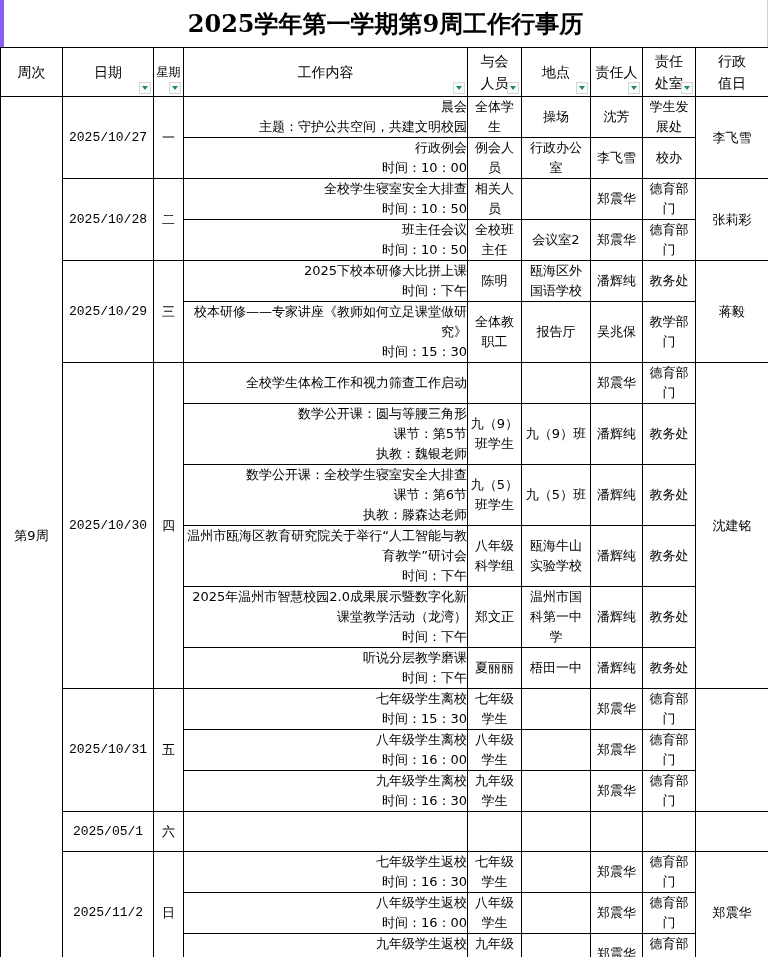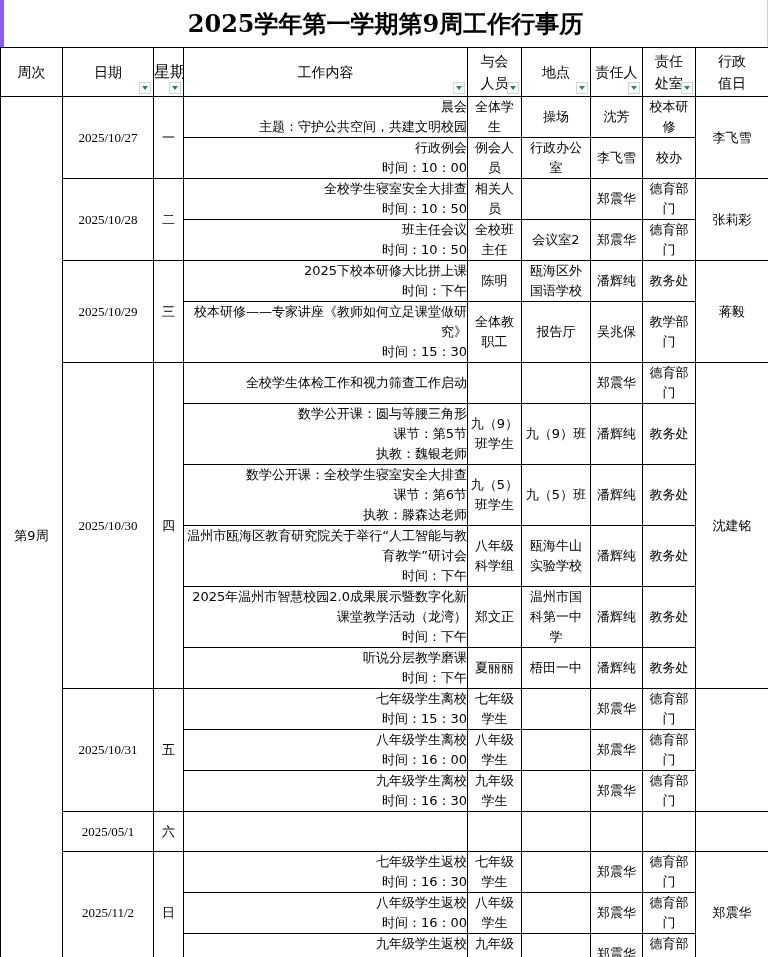--- a/index.html
+++ b/index.html
@@ -8,21 +8,21 @@
   .title { position: absolute; left: 0; top: 0; width: 768px; height: 47px; display: flex; align-items: center; justify-content: center; font-family: "DejaVu Serif", "Liberation Serif", serif; font-weight: bold; font-size: 24px; letter-spacing: 0px; border-left: 4px solid #8b5cf6; border-right: 1px solid #d0d0d0; box-sizing: border-box; }
   table.grid { position: absolute; left: 0; top: 47px; border-collapse: collapse; table-layout: fixed; width: 768px; }
   table.grid td, table.grid th { border: 1px solid #000; padding: 0; font-size: 13px; line-height: 20px; font-weight: normal; vertical-align: middle; overflow: hidden; }
   table.grid th { height: 48px; text-align: center; position: relative; font-size: 14px; line-height: 22px; }
   .c { text-align: center; }
   .content { text-align: right; padding-left: 3px !important; white-space: pre-line; }
   .cell-c { text-align: center; white-space: normal; word-break: break-all; padding: 0 2px !important; }
   .filter-btn { position: absolute; right: 2px; bottom: 2px; width: 12px; height: 12px; border: 1px solid #d6d6d6; background: #fafafa; box-sizing: border-box; display: flex; align-items: center; justify-content: center; }
   .filter-btn::after { content: ""; width: 0; height: 0; border-left: 3px solid transparent; border-right: 3px solid transparent; border-top: 4px solid #1e8c5a; }
   .hdr-text { display: inline-block; }
-  .date { font-family: Liberation Serif, serif; font-size: 13px; margin-left: 48px; }
+  .date { font-family: Liberation Mono, monospace; font-size: 13px; margin-left: 48px; }
   .weekday { font-size: 15px; }
 </style>
 </head>
 <body>
 
 <div class="sheet">
   <div class="title">2025学年第一学期第9周工作行事历</div>
 
   <table class="grid">
     <colgroup>
@@ -33,41 +33,41 @@
       <col style="width:54px">
       <col style="width:69px">
       <col style="width:52px">
       <col style="width:53px">
       <col style="width:73px">
     </colgroup>
     <thead>
       <tr>
         <th><span class="hdr-text">周次</span></th>
         <th><span class="hdr-text">日期</span><span class="filter-btn"></span></th>
-        <th style="font-size:16px;white-space:nowrap;"><span class="hdr-text">星期</span><span class="filter-btn"></span></th>
+        <th style="font-size:12px;white-space:nowrap;"><span class="hdr-text">星期</span><span class="filter-btn"></span></th>
         <th><span class="hdr-text">工作内容</span><span class="filter-btn"></span></th>
         <th style="padding:0 6px;text-decoration:underline;"><span class="hdr-text">与会人员</span><span class="filter-btn"></span></th>
         <th><span class="hdr-text">地点</span><span class="filter-btn"></span></th>
         <th style="white-space:nowrap;margin-left:16px;"><span class="hdr-text">责任人</span><span class="filter-btn"></span></th>
         <th style="padding:0 10px;text-decoration:underline;"><span class="hdr-text">责任处室</span><span class="filter-btn"></span></th>
         <th style="padding:0 18px;"><span class="hdr-text">行政值日</span></th>
       </tr>
     </thead>
     <tbody>
 
       <tr style="height:40px">
         <td rowspan="21" class="c">第9周</td>
         <td rowspan="2" class="c date">2025/10/27</td>
         <td rowspan="2" class="c weekday">一</td>
         <td class="content">晨会
 主题：守护公共空间，共建文明校园</td>
         <td class="cell-c">全体学生</td>
         <td class="cell-c">操场</td>
         <td class="cell-c">沈芳</td>
-        <td class="cell-c">校本研修</td>
+        <td class="cell-c">学生发展处</td>
         <td rowspan="2" class="c">李飞雪</td>
       </tr>
       <tr style="height:40px">
         <td class="content">行政例会
 时间：10：00</td>
         <td class="cell-c">例会人员</td>
         <td class="cell-c">行政办公室</td>
         <td class="cell-c">李飞雪</td>
         <td class="cell-c">校办</td>
       </tr>

